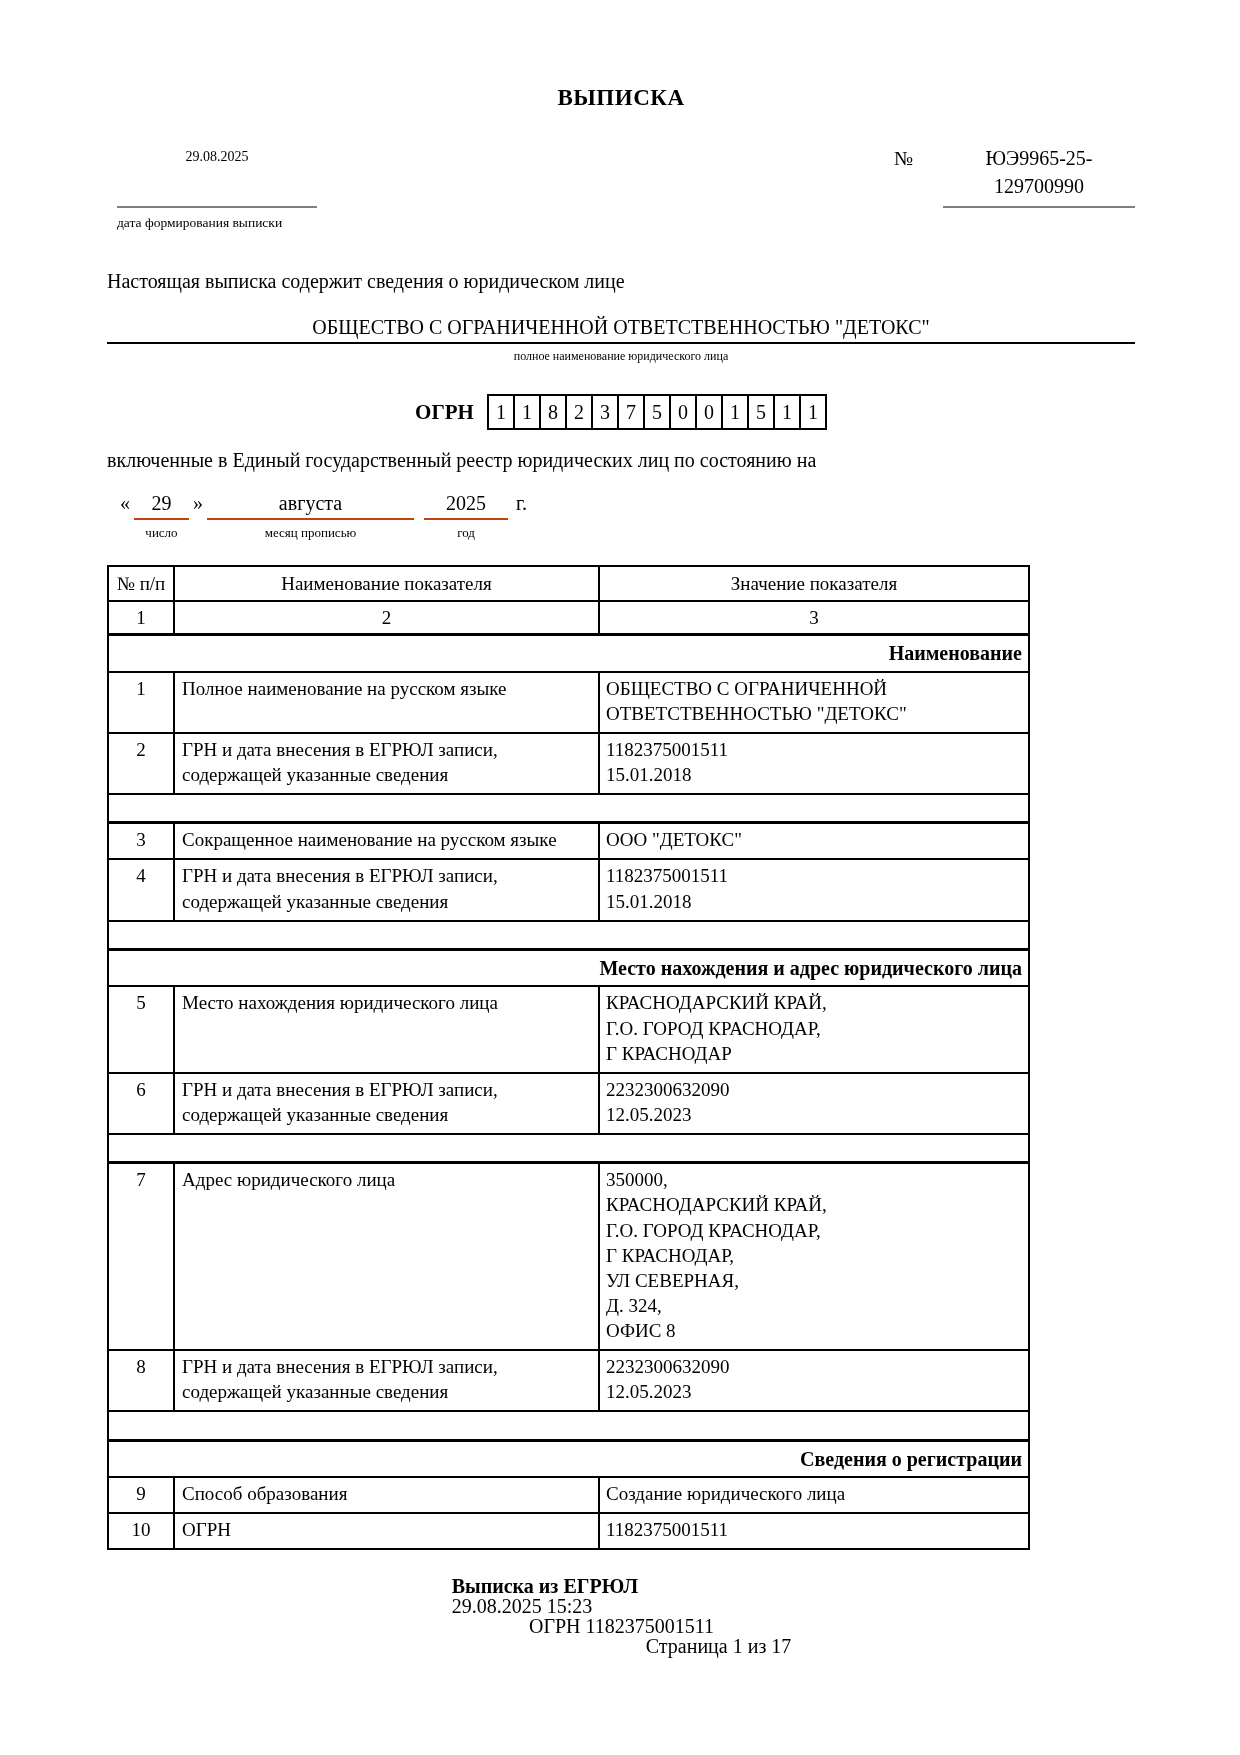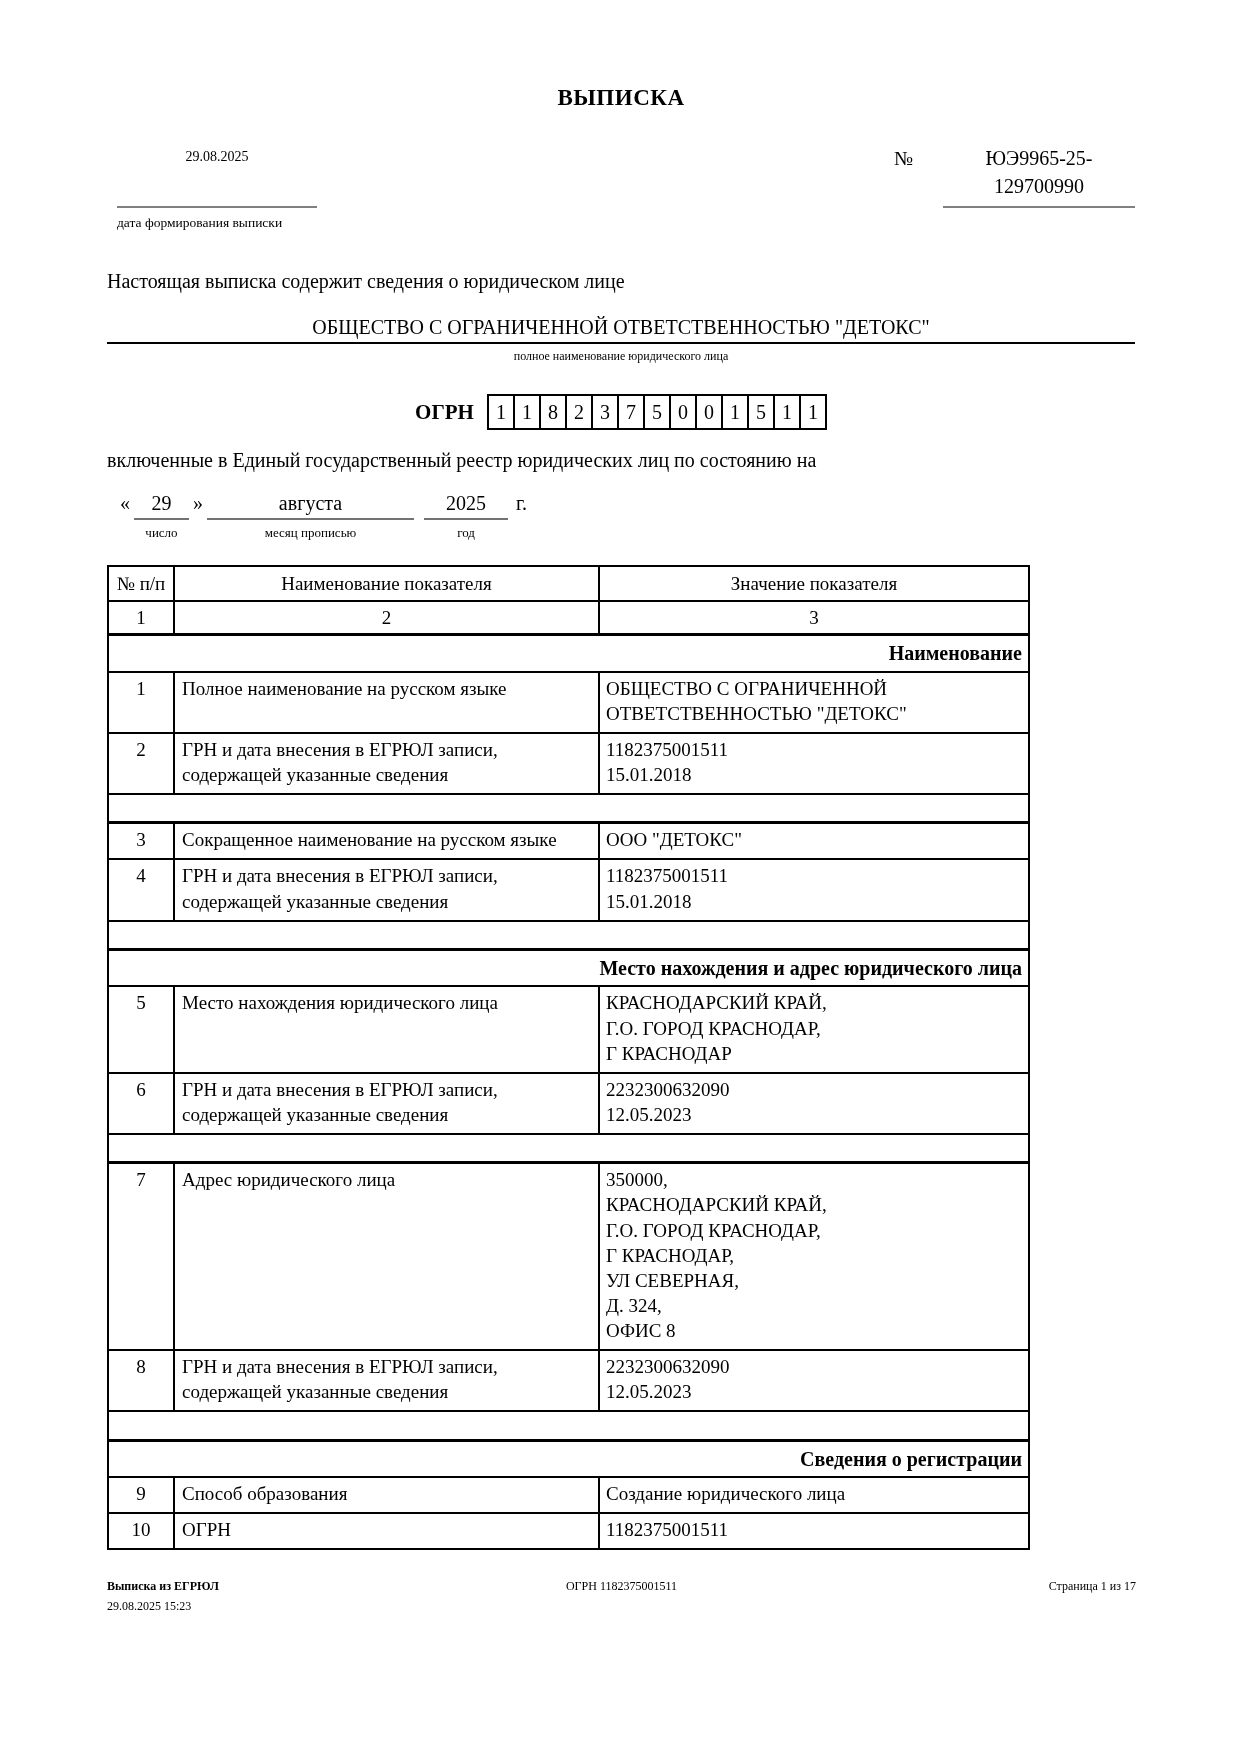--- a/index.html
+++ b/index.html
@@ -96,21 +96,21 @@
     align-items: flex-start;
     margin-top: 18px;
     margin-left: 13px;
     font-size: 20px;
     line-height: 26px;
   }
   .seg { display: flex; flex-direction: column; align-items: center; }
   .seg .seg-val {
     width: 100%;
     text-align: center;
-    border-bottom: 2px solid #737373;
+    border-bottom: 2px solid #c2410c;
     padding-bottom: 2px;
   }
   .seg .seg-cap { font-size: 13px; line-height: 16px; margin-top: 5px; }
   .seg-day { width: 55px; margin: 0 4px; }
   .seg-month { width: 207px; margin-left: 4px; }
   .seg-year { width: 84px; margin-left: 10px; }
   .quote-char { white-space: pre; }
   .year-suffix { margin-left: 8px; }
 
   
@@ -142,25 +142,26 @@
     padding: 4px 6px;
   }
   .cell-num { text-align: center; padding: 3px 4px 6px; }
   .cell-name { padding: 3px 8px 6px 7px; }
   .cell-value { padding: 3px 8px 6px 6px; }
   .spacer-row td { height: 29px; border-bottom-width: 3px; }
 
   
   .footer {
     display: flex;
-    align-items: flex-start;
+    align-items: center;
     margin-top: 26px;
     margin-right: -1px;
-    font-size: 12px;
+    font-size: 20px;
     line-height: 20px;
+    flex-direction: column;
   }
   .footer-left { width: 33%; }
   .footer-left .f1 { font-weight: bold; }
   .footer-center { width: 34%; text-align: center; }
   .footer-right { width: 33%; text-align: right; }
 </style>
 </head>
 <body>
 
 <div class="page">

